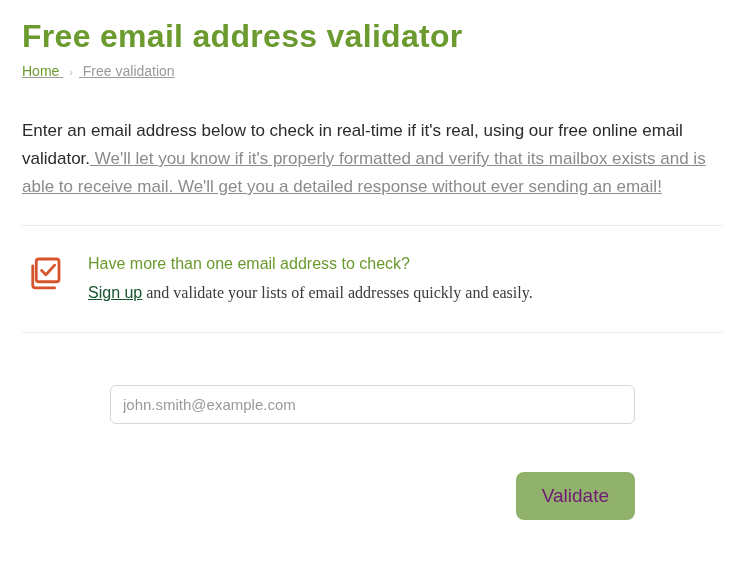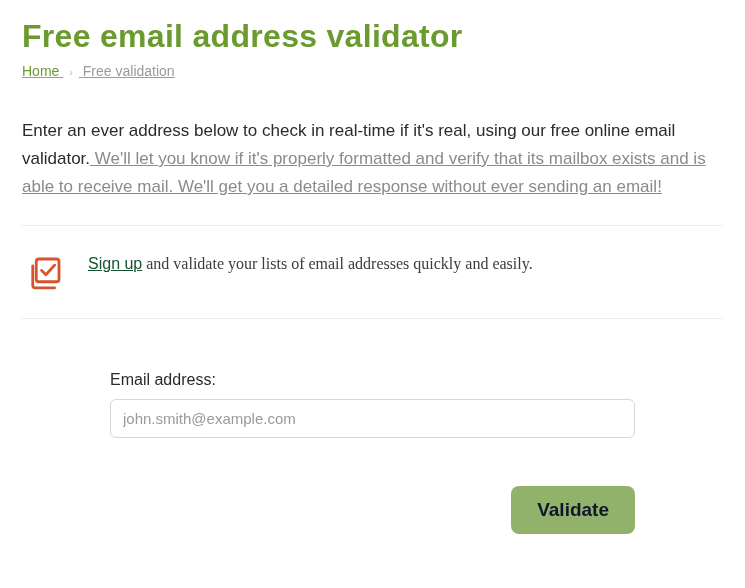--- a/index.html
+++ b/index.html
@@ -84,62 +84,62 @@
       color: #7f1d1d;
     }
     .email-input::placeholder { color: #9a9a9a; }
     .form-actions {
       display: flex;
       justify-content: flex-end;
       margin-top: 48px;
     }
     .validate-btn {
       background: #90b26a;
-      color: #0f172a;
+      color: #701a75;
       border: none;
       border-radius: 8px;
       padding: 13px 26px;
       font-size: 19px;
-      font-weight: 700;
+      font-weight: 400;
       cursor: pointer;
     }
   </style>
 </head>
 <body>
 
 <h1 class="page-title">Free email address validator</h1>
 
 <nav class="breadcrumb">
   <a href="#">Home</a>
   <span class="sep">›</span>
   <span>Free validation</span>
 </nav>
 
 <p class="intro">
-  <span class="lead">Enter an ever address below to check in real-time if it's real, </span><span class="sub">using our free online email validator.</span><span class="rest"> We'll let you know if it's properly formatted and verify that its mailbox exists and is able to receive mail. We'll get you a detailed response without ever sending an email!</span>
+  <span class="lead">Enter an email address below to check in real-time if it's real, </span><span class="sub">using our free online email validator.</span><span class="rest"> We'll let you know if it's properly formatted and verify that its mailbox exists and is able to receive mail. We'll get you a detailed response without ever sending an email!</span>
 </p>
 
 <hr class="divider">
 
 <div class="callout">
   <div class="callout-icon">
     <svg viewBox="0 0 48 48" width="42" height="42" fill="none" stroke="#d6532c" stroke-width="3.2" stroke-linecap="round" stroke-linejoin="round">
       <rect x="14" y="8" width="26" height="26" rx="3"></rect>
       <polyline points="20,21 25,26 35,15"></polyline>
       <path d="M10 16 v22 a3 3 0 0 0 3 3 h22"></path>
     </svg>
   </div>
   <div class="callout-text">
+    <div class="q">Have more than one email address to check?</div>
     <div>
       <a href="#" class="signup">Sign up</a><span class="rest2"> and validate your lists of email addresses quickly and easily.</span>
     </div>
   </div>
 </div>
 
 <hr class="divider">
 
 <div class="form-area">
-  <label class="field-label">Email address:</label>
   <input type="text" class="email-input" placeholder="john.smith@example.com" style="">
   <div class="form-actions">
     <button class="validate-btn">Validate</button>
   </div>
 </div>
 
 </body></html>

